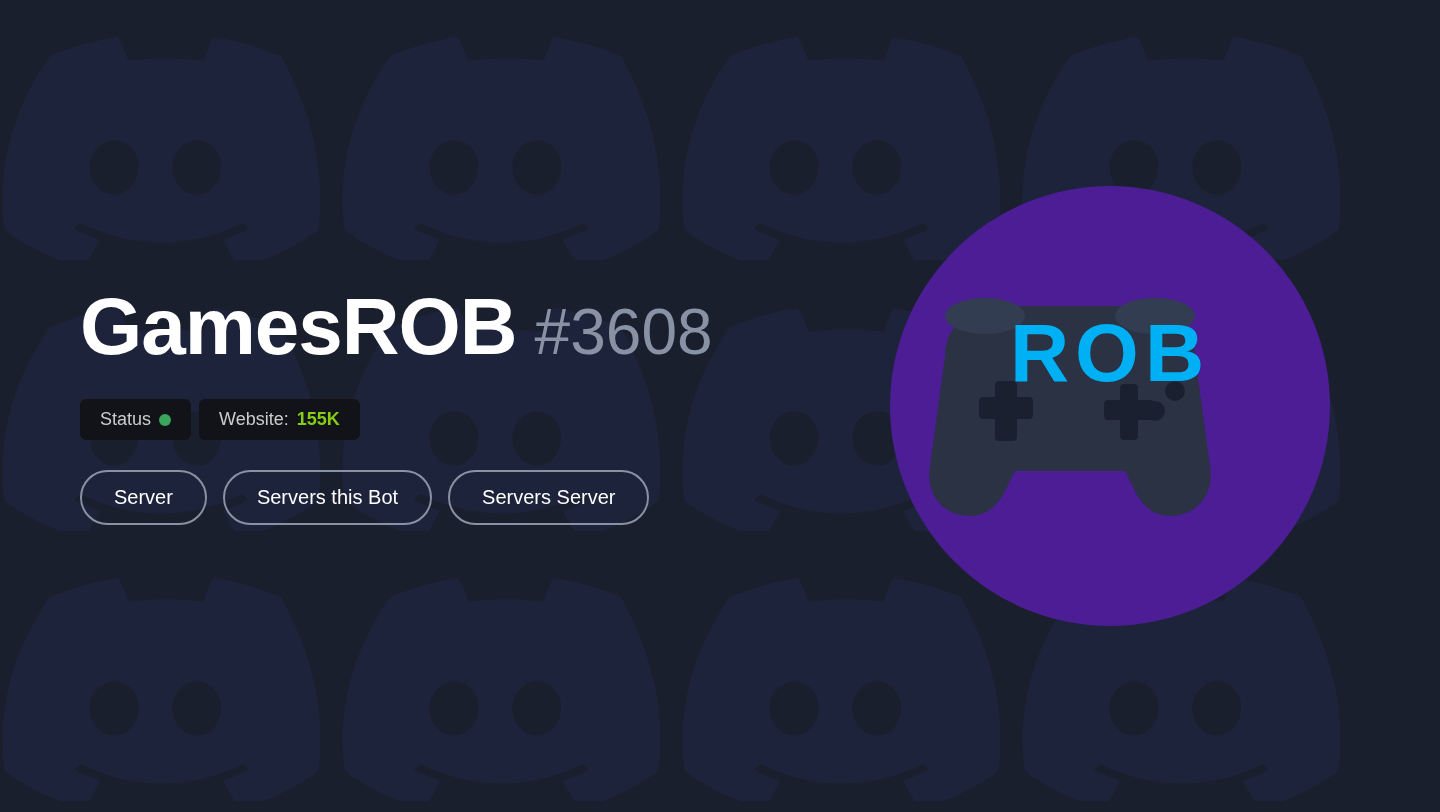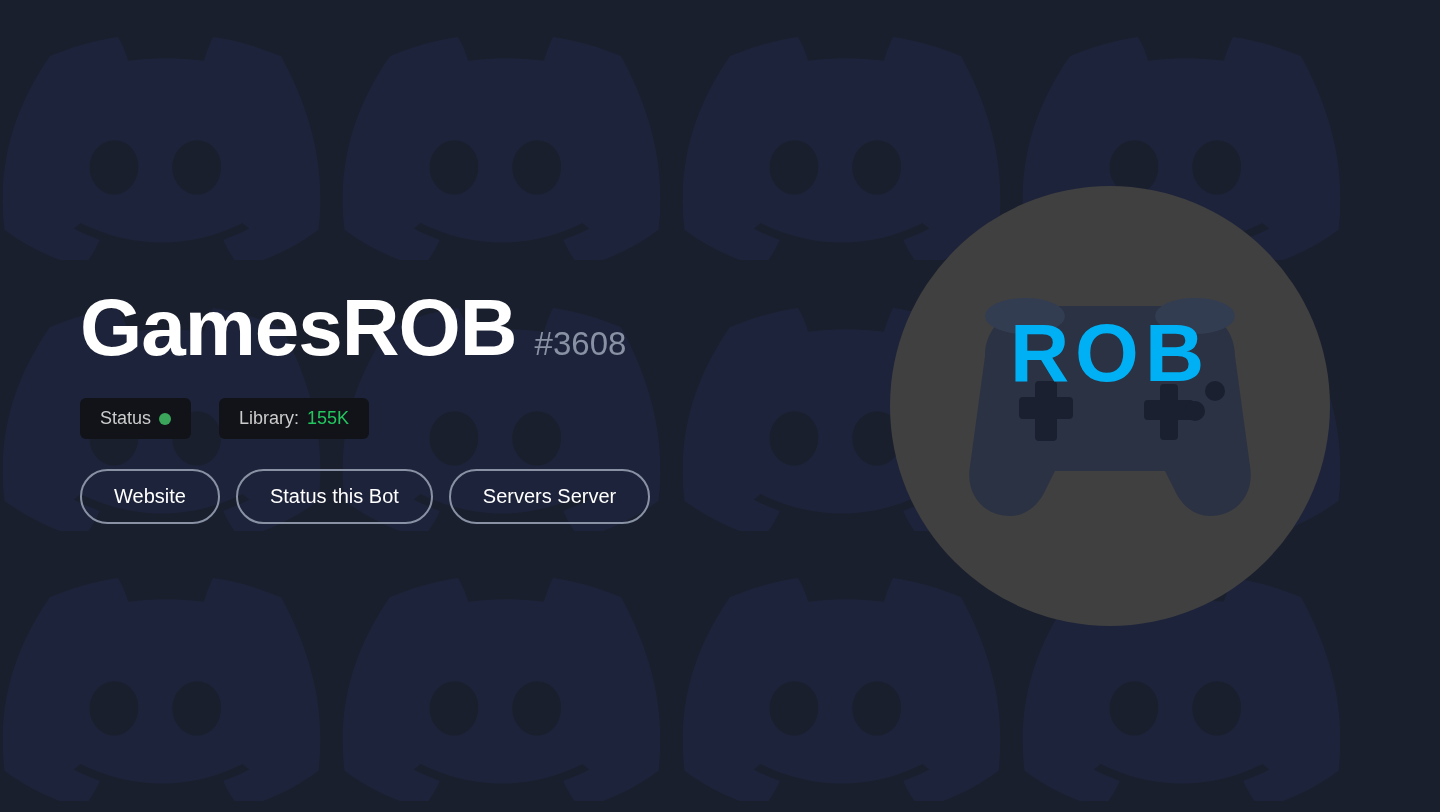--- a/index.html
+++ b/index.html
@@ -60,28 +60,28 @@
 
     .bot-name {
       font-size: 80px;
       font-weight: 700;
       color: #ffffff;
       letter-spacing: -1px;
       line-height: 1;
     }
 
     .bot-discriminator {
-      font-size: 33px;
+      font-size: 64px;
       font-weight: 400;
       color: #8892a4;
     }
 
     .stats-row {
       display: flex;
-      gap: 28px;
+      gap: 8px;
       align-items: flex-start;
       flex-wrap: wrap;
     }
 
     .stat-badge {
       background-color: #111318;
       border-radius: 6px;
       padding: 10px 20px;
       display: flex;
       align-items: center;
@@ -89,22 +89,22 @@
     }
 
     .stat-label {
       font-size: 18px;
       color: #cccccc;
       font-weight: 500;
     }
 
     .stat-value {
       font-size: 18px;
-      color: #22c55e;
-      font-weight: 400;
+      color: #84cc16;
+      font-weight: 700;
     }
 
     .status-dot {
       width: 12px;
       height: 12px;
       border-radius: 50%;
       background-color: #3ba55c;
       display: inline-block;
     }
 
@@ -130,24 +130,24 @@
       width: 500px;
       display: flex;
       align-items: center;
       justify-content: center;
     }
 
     .avatar-circle {
       width: 440px;
       height: 440px;
       border-radius: 50%;
-      background-color: #404040;
-      display: flex;
-      align-items: center;
-      justify-content: center;
+      background-color: #4c1d95;
+      display: flex;
+      align-items: center;
+      justify-content: flex-start;
       position: relative;
       overflow: hidden;
     }
 
     .avatar-circle svg {
       width: 360px;
       height: 360px;
     }
 
     .rob-text {
@@ -217,28 +217,28 @@
       <span class="bot-name">GamesROB</span>
       <span class="bot-discriminator">#3608</span>
     </div>
 
     <div class="stats-row">
       <div class="stat-badge">
         <span class="stat-label">Status</span>
         <span class="status-dot"></span>
       </div>
       <div class="stat-badge">
-        <span class="stat-label">Library:</span>
+        <span class="stat-label">Website:</span>
         <span class="stat-value">155K</span>
       </div>
     </div>
 
     <div class="buttons-row">
-      <button class="btn">Website</button>
-      <button class="btn">Status this Bot</button>
+      <button class="btn">Server</button>
+      <button class="btn">Servers this Bot</button>
       <button class="btn">Servers Server</button>
     </div>
   </div>
 
   <div class="right-section">
     <div class="avatar-circle">
 
       <svg viewBox="0 0 360 360" fill="none" xmlns="http://www.w3.org/2000/svg">
 
         <path d="M55 130 C55 100 80 80 110 80 L250 80 C280 80 305 100 305 130 L320 240 C325 270 305 290 280 290 C265 290 252 280 245 265 L235 245 L125 245 L115 265 C108 280 95 290 80 290 C55 290 35 270 40 240 Z" fill="#2a3244"></path>

